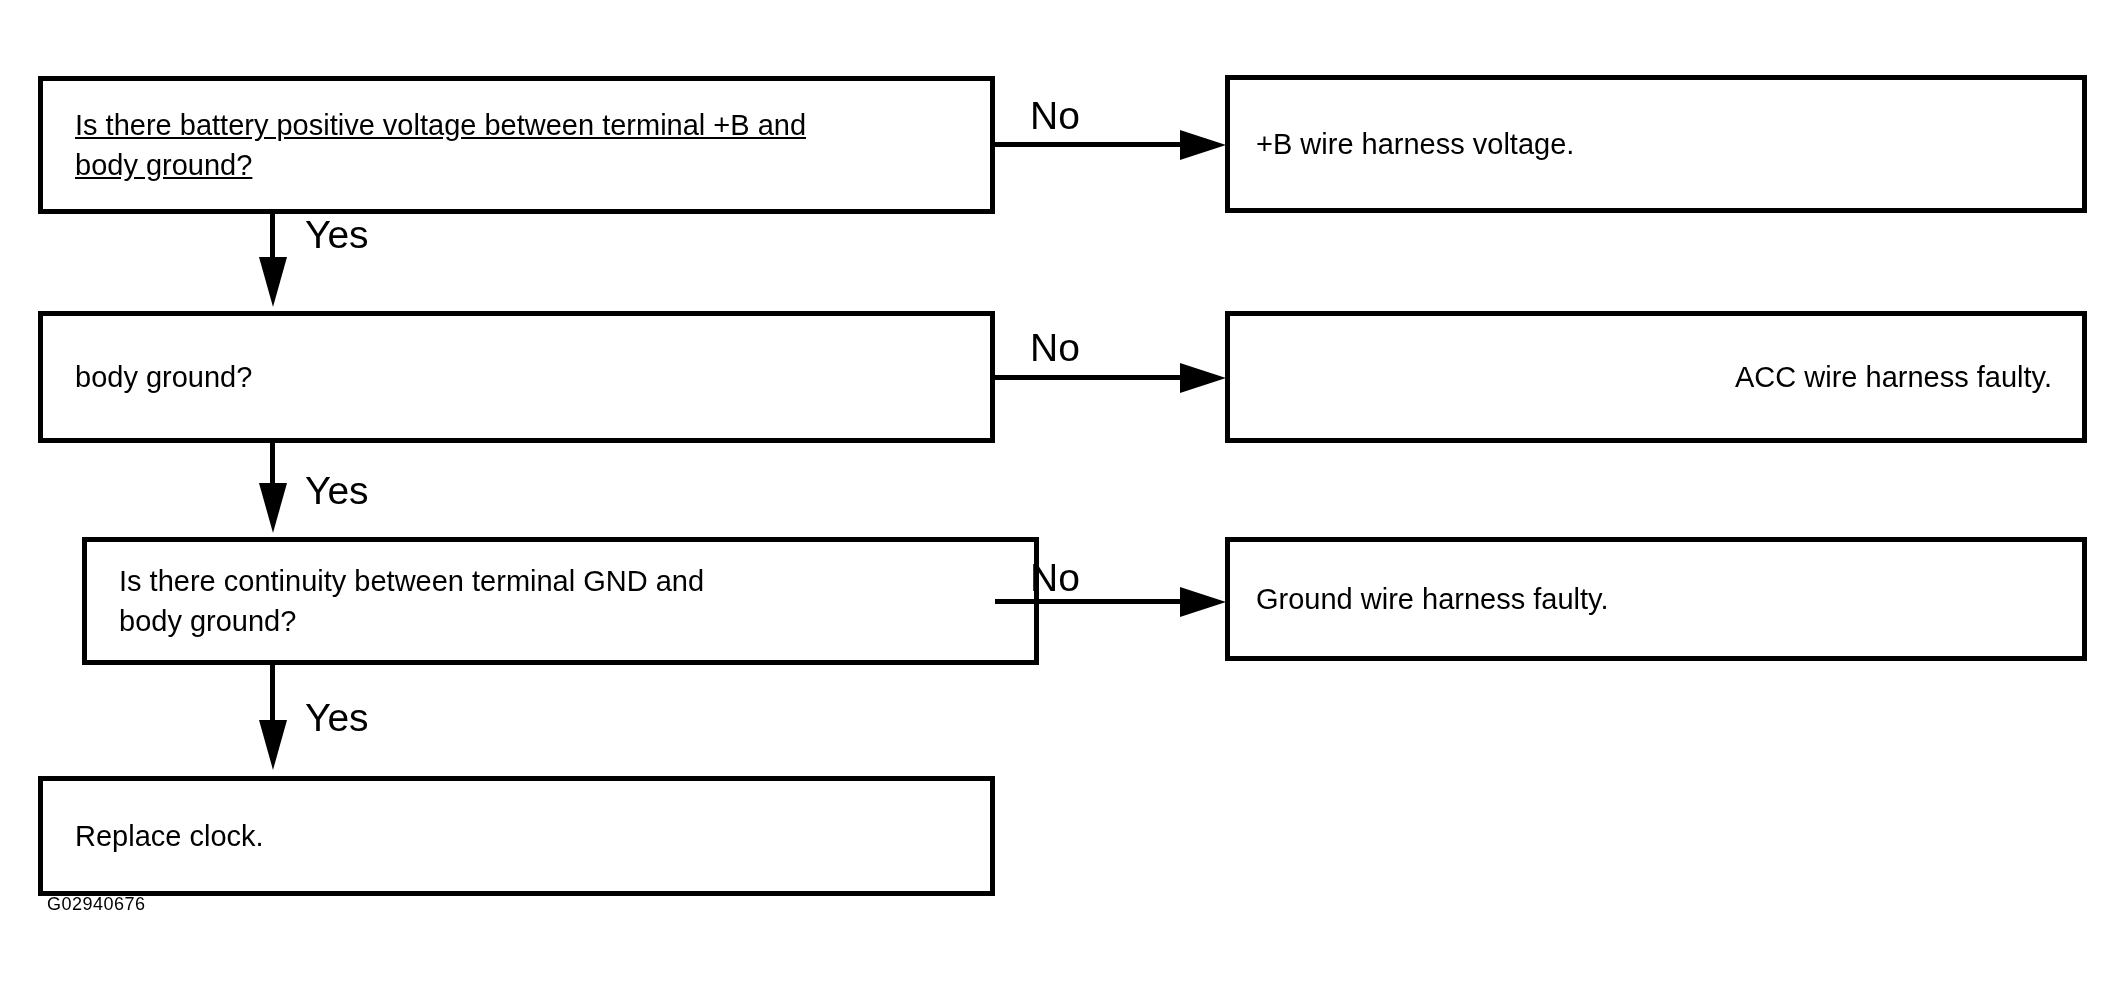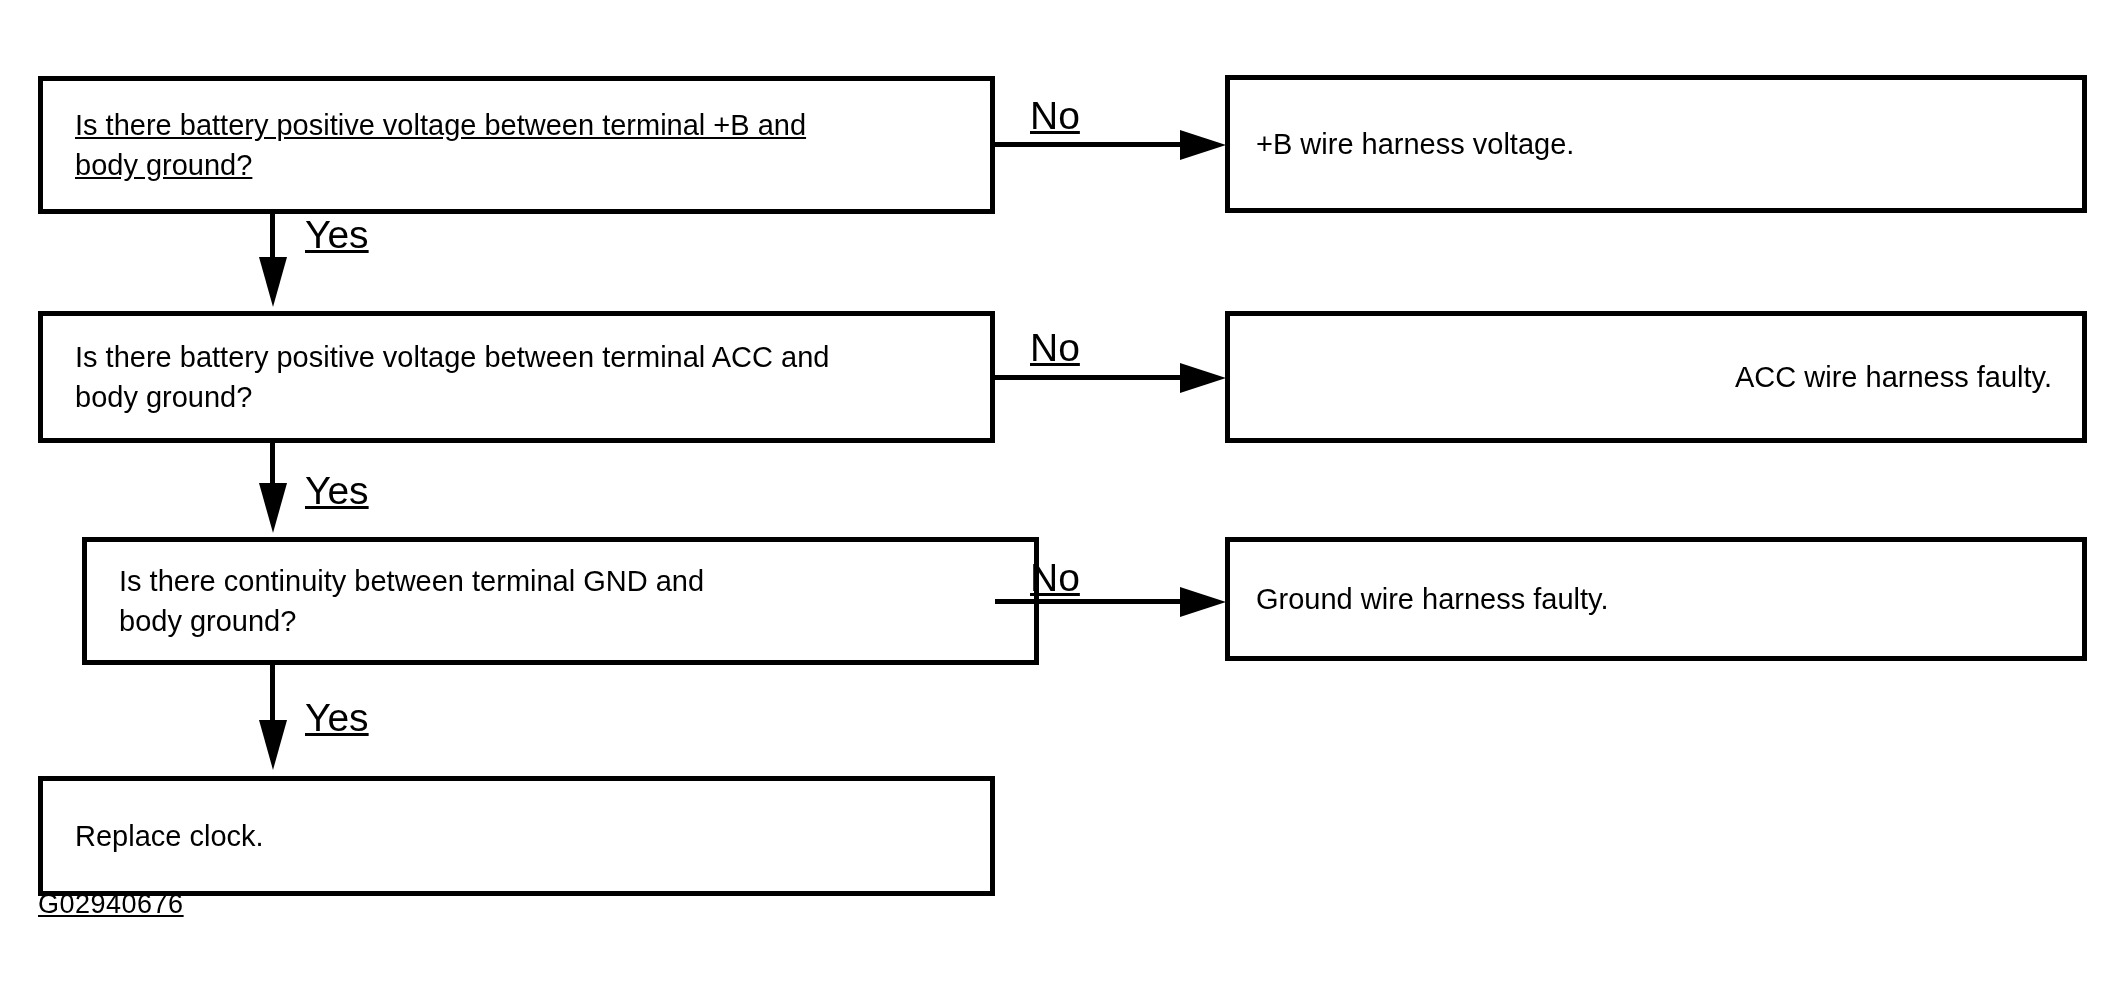--- a/index.html
+++ b/index.html
@@ -25,42 +25,40 @@
     justify-content:center;
   }
   .qbox { left:38px;  width:957px; padding:0 40px 0 32px; }
   .rbox { left:1225px; width:862px; padding:0 30px 0 26px; }
   .tline { font-size:29px; line-height:40px; white-space:nowrap; }
   .branch-label {
     position:absolute;
     font-size:39px;
     line-height:39px;
     white-space:nowrap;
-    text-decoration:underline;
   }
   .hline { position:absolute; height:5px; background:#000; }
   .vline { position:absolute; width:5px;  background:#000; }
   .hhead {
     position:absolute; width:0; height:0;
     border-top:15px solid transparent;
     border-bottom:15px solid transparent;
     border-left:46px solid #000;
   }
   .vhead {
     position:absolute; width:0; height:0;
     border-left:14px solid transparent;
     border-right:14px solid transparent;
     border-top:50px solid #000;
   }
   .figcode {
     position:absolute;
-    left:38px; top:891px;
-    font-size:27px; line-height:27px;
+    left:47px; top:891px;
+    font-size:18px; line-height:27px;
     letter-spacing:0.5px;
-    text-decoration:underline;
   }
 </style>
 </head>
 <body>
 
 <div class="canvas">
 
   <div class="box qbox" style="top:76px;height:138px;text-decoration:underline;">
     <div class="tline">Is there battery positive voltage between terminal +B and</div>
     <div class="tline">body ground?</div>
@@ -70,21 +68,20 @@
   <div class="hhead" style="left:1180px;top:130px;"></div>
   <div class="box rbox" style="top:75px;height:138px;">
     <div class="tline">+B wire harness voltage.</div>
   </div>
 
   <div class="vline" style="left:270px;top:213px;height:50px;"></div>
   <div class="vhead" style="left:259px;top:257px;"></div>
   <div class="branch-label" style="left:305px;top:215px;">Yes</div>
 
   <div class="box qbox" style="top:311px;height:132px;">
-    <div class="tline">Is there battery positive voltage between terminal ACC and</div>
     <div class="tline">body ground?</div>
   </div>
   <div class="branch-label" style="left:1030px;top:328px;">No</div>
   <div class="hline" style="left:995px;top:375px;width:192px;"></div>
   <div class="hhead" style="left:1180px;top:363px;"></div>
   <div class="box rbox" style="top:311px;height:132px;align-items:flex-end;">
     <div class="tline">ACC wire harness faulty.</div>
   </div>
 
   <div class="vline" style="left:270px;top:443px;height:46px;"></div>

